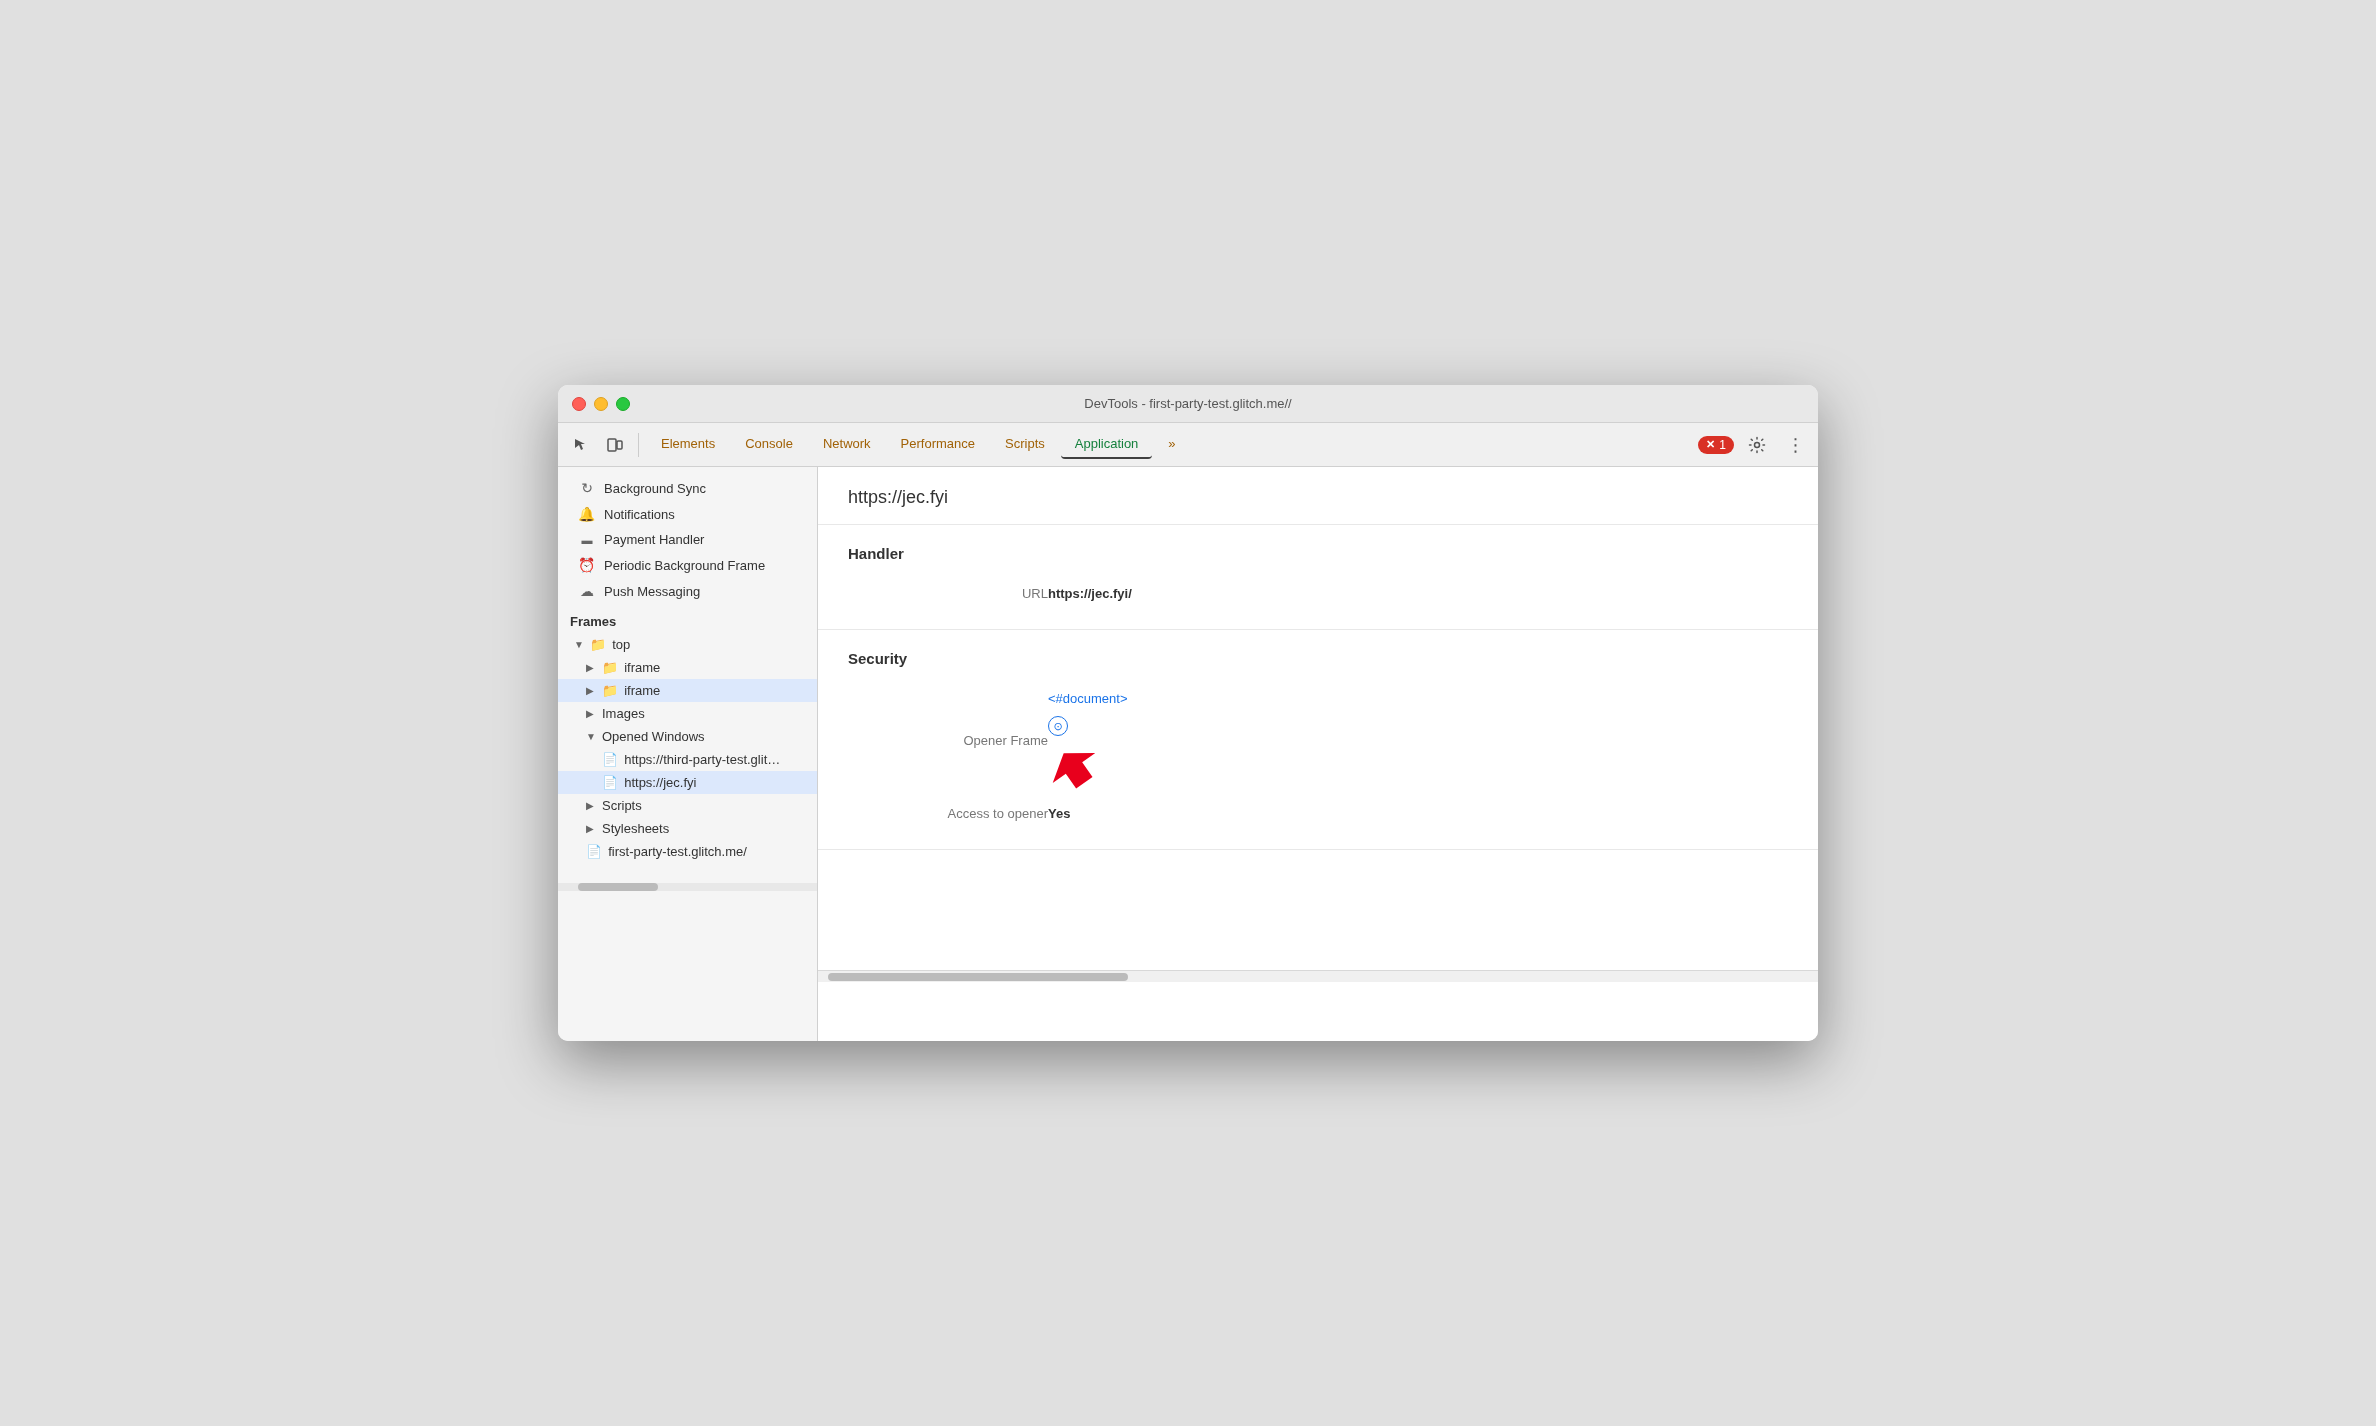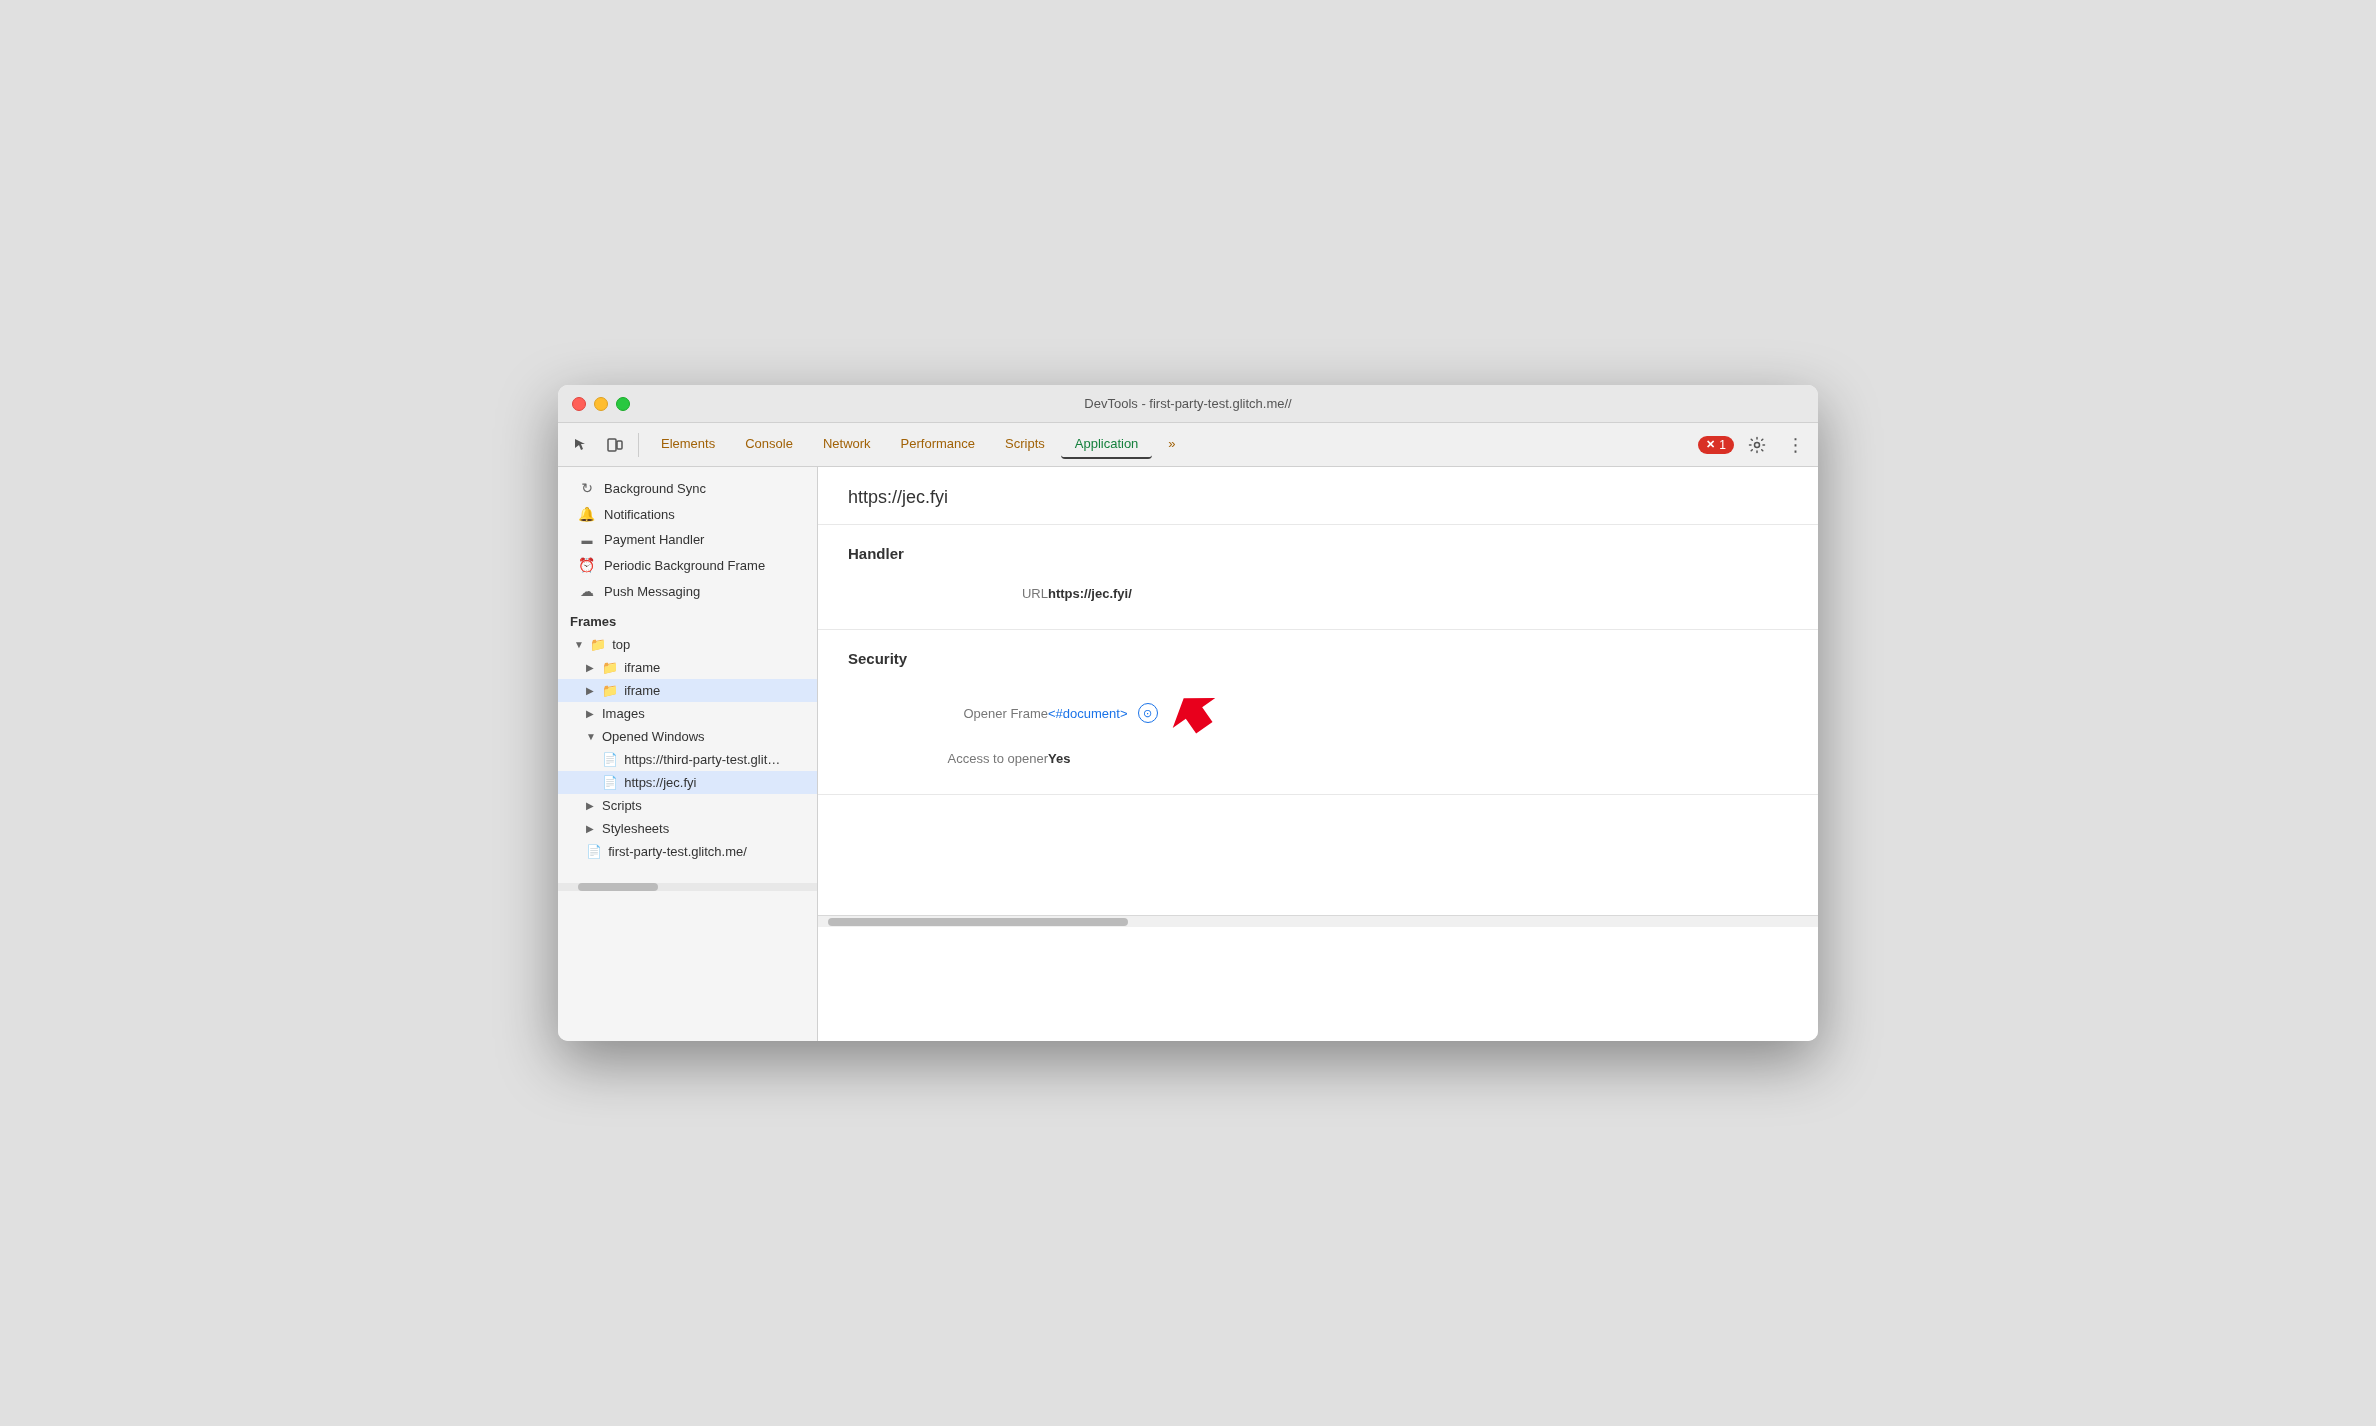--- a/index.html
+++ b/index.html
@@ -211,22 +211,23 @@
       font-weight: bold;
     }
     .field-link {
       font-size: 13px;
       color: #1a73e8;
       cursor: pointer;
       text-decoration: none;
     }
     .opener-frame-row {
       display: flex;
-      align-items: center;
+      align-items: flex-start;
       gap: 10px;
+      flex-direction: column;
     }
     
     .scrollbar-area {
       height: 12px;
       background: #f0f0f0;
       border-top: 1px solid #d8d8d8;
       position: relative;
     }
     .scrollbar-thumb {
       position: absolute;

